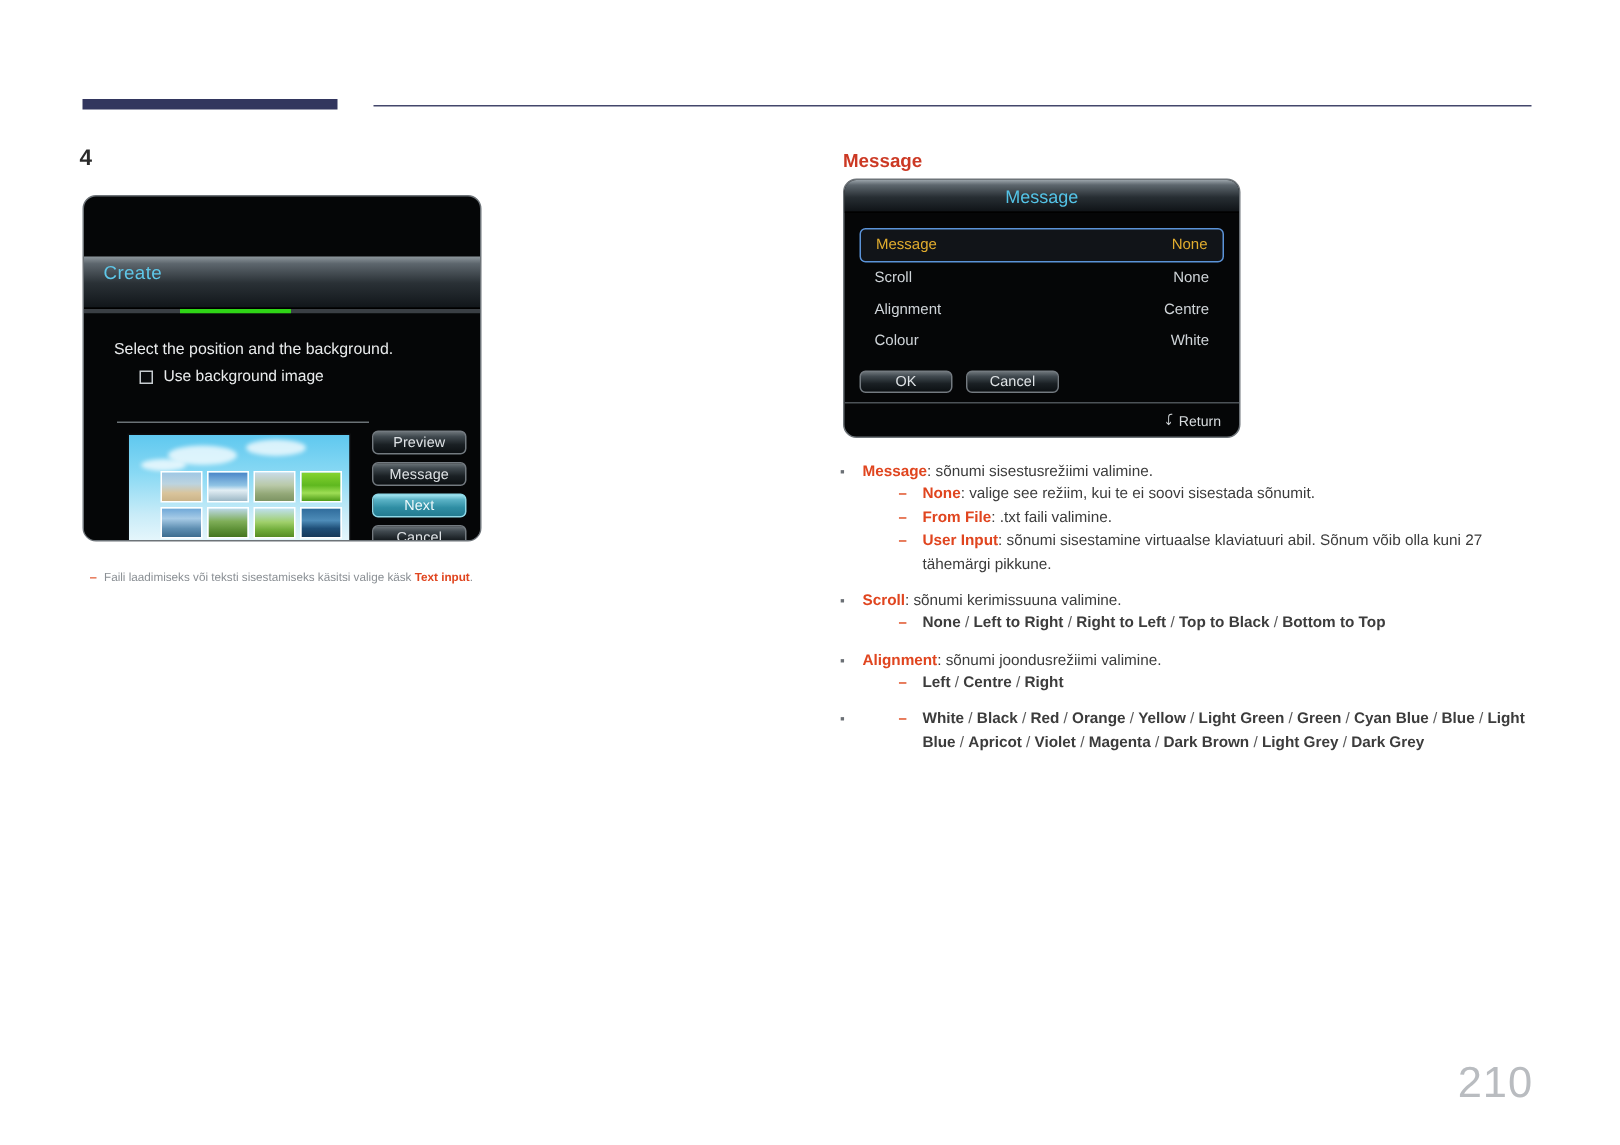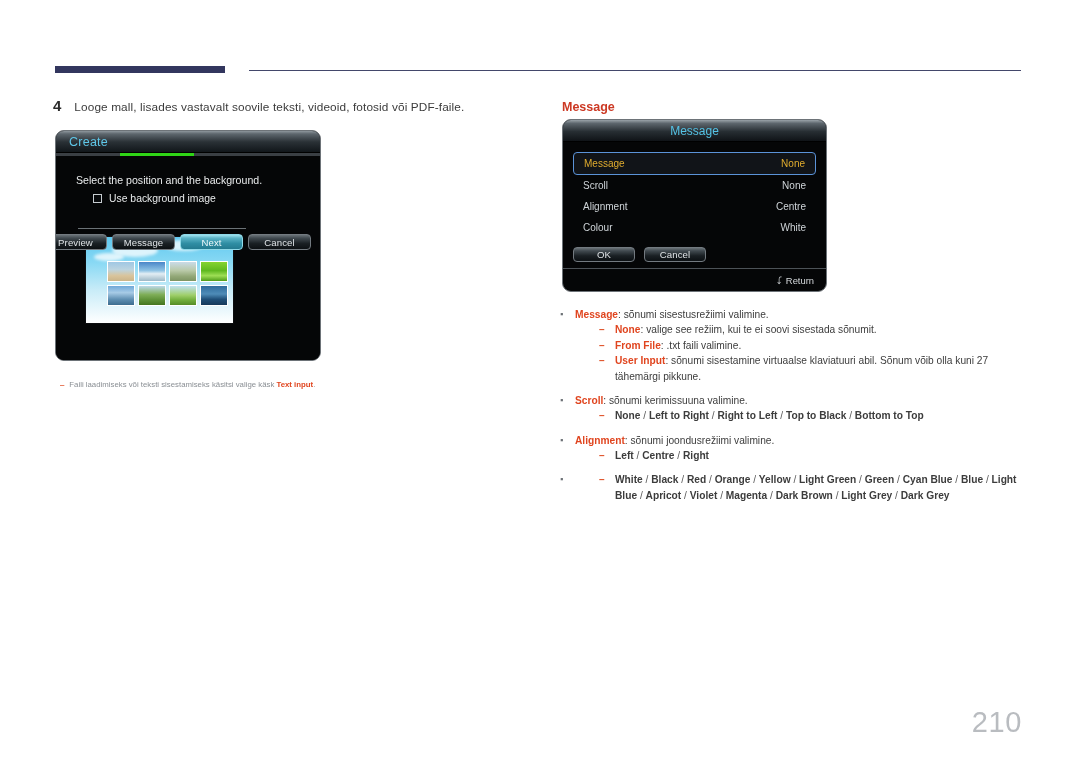--- a/index.html
+++ b/index.html
@@ -33,24 +33,25 @@
   
   .osd-create {
     position: absolute; left: 55px; top: 130px;
     width: 266px; height: 231px;
     border-radius: 9px;
     border: 1px solid #6d7378;
     background: #050607;
     overflow: hidden;
   }
   .osd-create .title-bar {
-    height: 22px;
+    height: 35px;
     background: linear-gradient(to bottom, #8e979d 0%, #5d666d 14%, #2a3136 52%, #11161a 100%);
     border-bottom: 1px solid #000;
     position: relative;
+    margin-top: 40px;
   }
   .osd-create .title-bar .title {
     position: absolute; left: 13px; top: 4px;
     font-size: 12.5px; color: #5fc7e8; letter-spacing: .02em;
   }
   .osd-create .progress-rail {
     position: relative; height: 3px; background: #3a3f44; margin: 0;
   }
   .osd-create .progress-fill {
     position: absolute; left: 64px; top: 0; width: 74px; height: 3px;
@@ -97,21 +98,21 @@
   .t2 { background: linear-gradient(to bottom,#4a86c8 0%,#8fc3e4 45%,#e2eef4 62%,#9db8c6 100%); }
   .t3 { background: linear-gradient(to bottom,#c9dbe8 0%,#b9c9a8 45%,#93a878 75%,#7d9463 100%); }
   .t4 { background: linear-gradient(to bottom,#86d431 0%,#5fb81f 45%,#9ede55 72%,#4e9c18 100%); }
   .t5 { background: linear-gradient(to bottom,#6fa8d8 0%,#a7cbe6 35%,#5f8fb2 70%,#3d6d8f 100%); }
   .t6 { background: linear-gradient(to bottom,#bcd8e8 0%,#7fae58 45%,#5f9238 72%,#44751f 100%); }
   .t7 { background: linear-gradient(to bottom,#bfe0ef 0%,#9fcf6a 48%,#72ae3c 74%,#558c26 100%); }
   .t8 { background: linear-gradient(to bottom,#2f6c9c 0%,#4e8cb8 42%,#1f4f78 70%,#16395a 100%); }
 
   .create-btns {
     position: absolute; right: 9px; top: 78px;
-    display: flex; flex-direction: row; gap: 5px;
+    display: flex; flex-direction: column; gap: 5px;
   }
   .osd-btn {
     width: 63px; height: 16px; border-radius: 4px;
     border: 1px solid #737a80;
     background: linear-gradient(to bottom, #6a7277 0%, #414a50 22%, #1a2024 60%, #0c1013 100%);
     color: #dfe3e6; font-size: 9.6px;
     display: flex; align-items: center; justify-content: center;
     letter-spacing: .01em;
   }
   .osd-btn.sel {
@@ -195,21 +196,20 @@
 </head>
 <body>
 
 <div class="page">
 
   <div class="hdr-thick"></div>
   <div class="hdr-thin"></div>
 
   <div class="step-line">
     <span class="step-num">4</span>
-    <span class="step-txt">Looge mall, lisades vastavalt soovile teksti, videoid, fotosid või PDF-faile.</span>
   </div>
 
   <div class="osd-create">
     <div class="title-bar">
       <span class="title">Create</span>
     </div>
     <div class="progress-rail">
       <div class="progress-fill"></div>
     </div>
     <div class="body">

